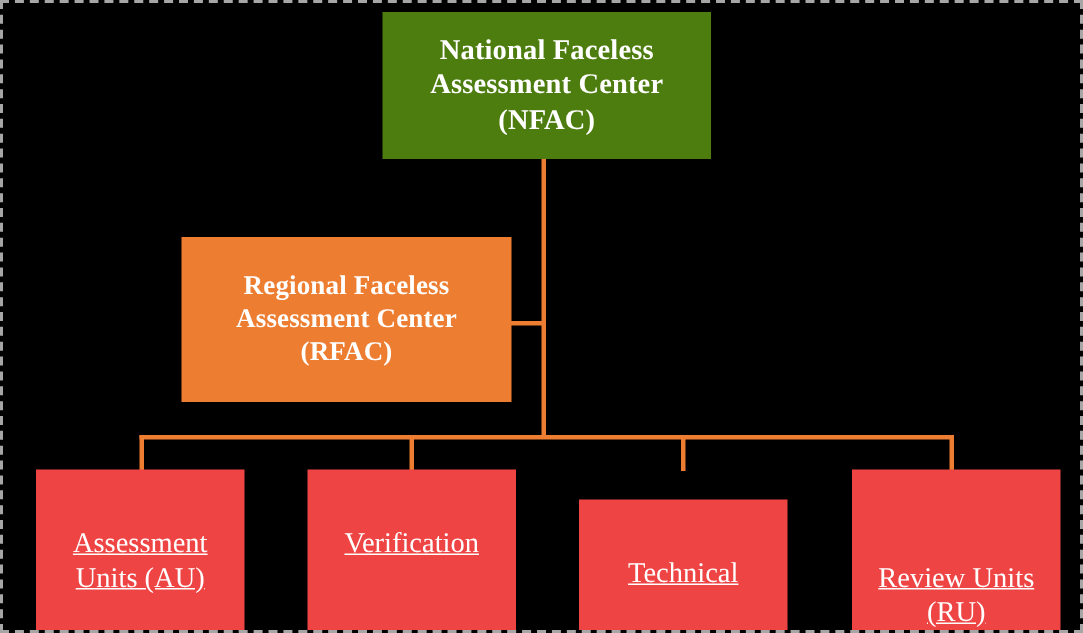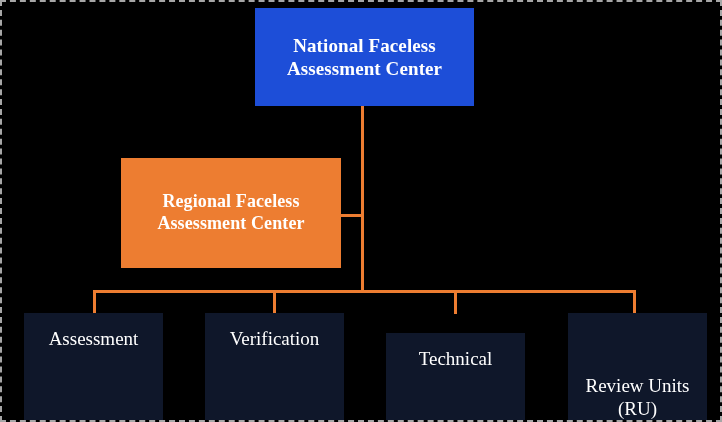--- a/index.html
+++ b/index.html
@@ -22,37 +22,38 @@
     display: flex;
     align-items: center;
     justify-content: center;
     text-align: center;
     color: #ffffff;
     box-sizing: border-box;
     line-height: 1.22;
     z-index: 3;
   }
   .node-top {
-    background: #1d4ed8;
+    background: #4d7c0f;
     font-weight: bold;
     font-size: 19px;
     letter-spacing: 0.1px;
   }
   .node-mid {
     background: #ed7d31;
     font-weight: bold;
     font-size: 18px;
     letter-spacing: 0.1px;
   }
   .node-leaf {
-    background: #0f172a;
+    background: #ef4444;
     font-weight: normal;
     font-size: 19px;
     align-items: flex-start;
-    padding-top: 14px;
+    padding-top: 38px;
+    text-decoration: underline;
   }
   .node-label {
     display: block;
     width: 100%;
     padding: 0 6px;
     box-sizing: border-box;
   }
   .conn {
     position: absolute;
     background: #ed7d31;
@@ -69,29 +70,29 @@
   <div class="conn" style="left:338px; top:212px; width:23px; height:3px;"></div>
 
   <div class="conn" style="left:91px; top:288px; width:543px; height:3px;"></div>
 
   <div class="conn" style="left:91px; top:288px; width:3px; height:24px;"></div>
   <div class="conn" style="left:271px; top:288px; width:3px; height:24px;"></div>
   <div class="conn" style="left:452px; top:288px; width:3px; height:24px;"></div>
   <div class="conn" style="left:631px; top:288px; width:3px; height:24px;"></div>
 
   <div class="node node-top" style="left:253px; top:6px; width:219px; height:98px;">
-    <span class="node-label"><span>National Faceless</span><br><span>Assessment Center</span><br></span>
+    <span class="node-label"><span>National Faceless</span><br><span>Assessment Center</span><br><span>(NFAC)</span></span>
   </div>
 
   <div class="node node-mid" style="left:119px; top:156px; width:220px; height:110px;">
-    <span class="node-label"><span>Regional Faceless</span><br><span>Assessment Center</span><br></span>
+    <span class="node-label"><span>Regional Faceless</span><br><span>Assessment Center</span><br><span>(RFAC)</span></span>
   </div>
 
   <div class="node node-leaf" style="left:22px; top:311px; width:139px; height:107px;">
-    <span class="node-label"><span>Assessment</span><br></span>
+    <span class="node-label"><span>Assessment</span><br><span>Units (AU)</span></span>
   </div>
 
   <div class="node node-leaf" style="left:203px; top:311px; width:139px; height:131px;">
     <span class="node-label"><span>Verification</span><br></span>
   </div>
 
   <div class="node node-leaf" style="left:384px; top:311px; width:139px; height:107px;margin-top:20px;">
     <span class="node-label"><span>Technical</span><br></span>
   </div>
 

